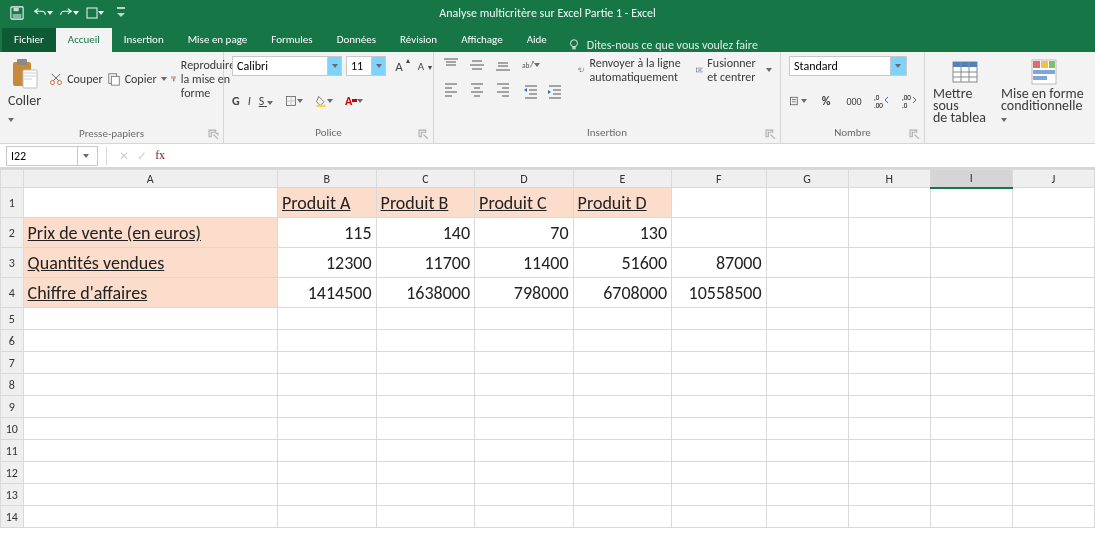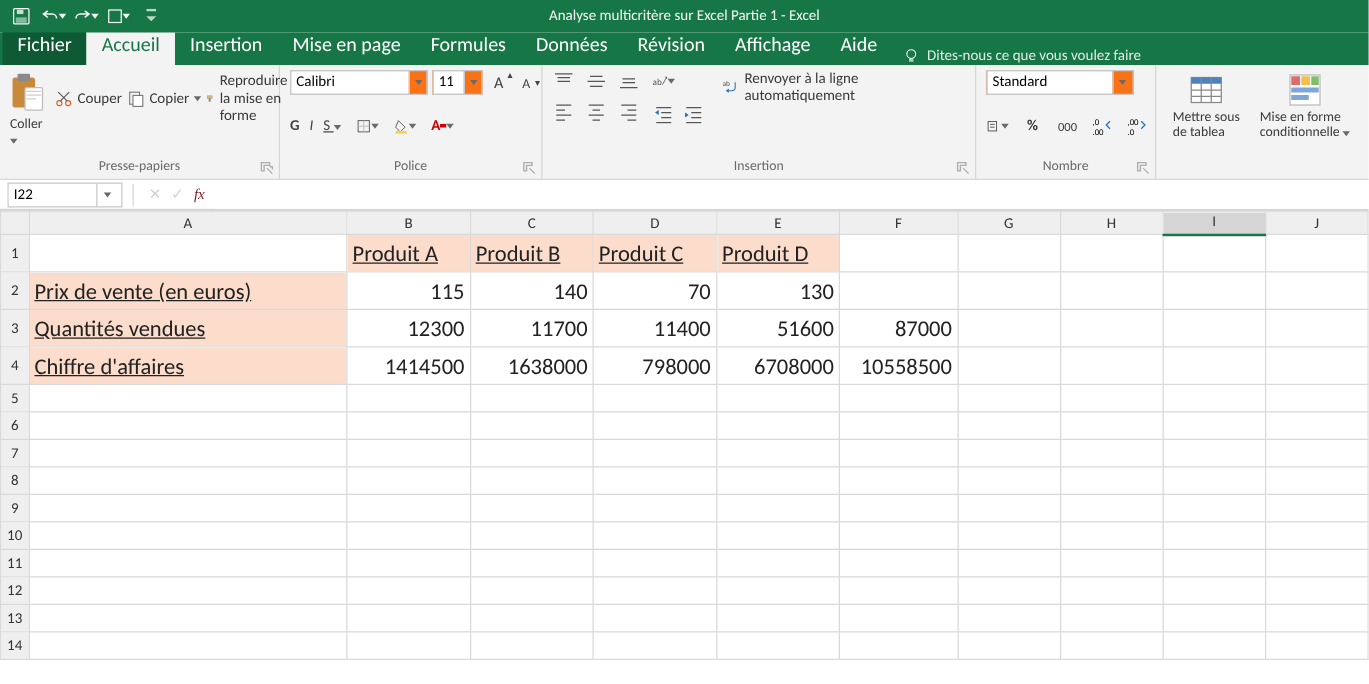--- a/index.html
+++ b/index.html
@@ -6,59 +6,59 @@
   body { width: 1095px; height: 547px; overflow: hidden; background: #fff; font-size: 12px; color: #444; }
 
   
   .title-bar { background: #167646; height: 26px; display: flex; align-items: center; color: #fff; position: relative; }
   .qat { display: flex; align-items: center; gap: 4px; padding: 0 6px; }
   .qat-btn { width: 22px; height: 22px; display:flex; align-items:center; justify-content:center; opacity:.95; }
   .doc-title { position:absolute; left:0; right:0; text-align:center; font-size:12px; opacity:.95; }
 
   
   .tabs-bar { background: #167646; height: 26px; display:flex; align-items:flex-end; color:#fff; padding-left:2px; }
-  .tab { padding: 5px 12px 6px; font-size:16px; color:#fff; cursor:pointer; }
+  .tab { padding: 5px 12px 6px; font-size:11px; color:#fff; cursor:pointer; }
   .tab.file { background:#0e5a34; }
   .tab.active { background:#f3f3f3; color:#167646; }
   .tell-me { display:flex; align-items:center; gap:6px; margin-left:8px; color:#e9f3ed; opacity:.95; }
   .bulb { width:14px; height:14px; }
 
   
   .ribbon { background:#f3f3f3; border-bottom:1px solid #d6d6d6; display:flex; height:92px; }
   .group { border-right:1px solid #d6d6d6; padding:4px 8px 2px; display:flex; flex-direction:column; justify-content:space-between; position:relative; }
   .group-title { text-align:center; font-size:11px; color:#6a6a6a; padding:1px 0 2px; }
   .group-body { flex:1; display:flex; align-items:flex-start; gap:8px; }
   .launcher { position:absolute; bottom:3px; right:4px; width:11px; height:11px; opacity:.55; }
 
   .big-btn { display:flex; flex-direction:column; align-items:center; gap:2px; width:38px; padding-top:2px;}
-  .big-btn .lbl { font-size:11px; color:#3a3a3a; }
+  .big-btn .lbl { font-size:14px; color:#3a3a3a; }
 
   .stack { display:flex; flex-direction:row; gap:4px; }
   .row { display:flex; align-items:center; gap:4px; font-size:12px; color:#3a3a3a;}
   .row .ic { width:14px;height:14px; }
 
-  .combo { display:flex; align-items:center; background:#f97316; border:1px solid #c8c8c8; height:20px; }
+  .combo { display:flex; align-items:center; background:#7dd3fc; border:1px solid #c8c8c8; height:20px; }
   .combo input { border:none; outline:none; font-size:12px; padding:0 4px; height:100%; }
   .combo .dd { width:14px; height:100%; border-left:1px solid #c8c8c8; display:flex;align-items:center;justify-content:center;}
 
   .font-row2 { display:flex; align-items:center; gap:12px; margin-top:8px;}
   .biu { display:flex; gap:8px; align-items:center;}
   .btn16 { width:18px;height:18px; display:flex;align-items:center;justify-content:center;}
 
   .align-grid { display:grid; grid-template-columns:repeat(3,20px); grid-auto-rows:20px; gap:4px 6px; }
 
   .num-combo { width:118px; }
 
   
   .formula-bar { height:24px; border-bottom:1px solid #d6d6d6; display:flex; align-items:center; background:#fff; }
   .name-box { width:92px; height:20px; border:1px solid #c8c8c8; margin:0 4px 0 6px; display:flex; align-items:center;}
   .name-box input { border:none; outline:none; width:70px; font-size:12px; padding:0 4px; }
   .name-box .dd { width:16px; height:100%; border-left:1px solid #c8c8c8; display:flex;align-items:center;justify-content:center;}
   .fx-btns { display:flex; align-items:center; gap:8px; padding:0 8px; color:#8a8a8a;}
-  .fx-label { font-style:italic; font-family:"Cambria Math",serif; color:#7f1d1d;}
+  .fx-label { font-family:"Cambria Math",serif; color:#7f1d1d;}
   .formula-input { flex:1; border:none; outline:none; height:100%; padding:0 6px; font-size:12px;}
   .sep { width:1px; height:18px; background:#d6d6d6; margin:0 4px;}
 
   
   .grid-wrap { border-top:1px solid #d6d6d6; }
   table.sheet { border-collapse:collapse; table-layout:fixed; width:1095px; }
   table.sheet th, table.sheet td { border:1px solid #d9d9d9; overflow:hidden; white-space:nowrap; }
   table.sheet thead th { background:#efefef; font-weight:normal; color:#333; font-size:12px; height:18px; }
   table.sheet thead th.selcol { background:#d5d5d5; border-bottom:2px solid #167646; }
   table.sheet .corner { background:#efefef; width:22px; }
@@ -294,20 +294,29 @@
       </div>
       <div class="stack" style="margin-left:6px;gap:10px">
         <div class="row">
           <svg class="ic" viewBox="0 0 16 16">
               <text x="0" y="7" font-size="7" fill="#555">ab</text>
               <path d="M12 3v5a3 3 0 0 1-3 3H4" fill="none" stroke="#2a6fbb"></path>
               <path d="M6 9l-3 2 3 2z" fill="#2a6fbb"></path>
             </svg>
           <span>Renvoyer à la ligne automatiquement</span>
         </div>
+        <div class="row">
+          <svg class="ic" viewBox="0 0 16 16">
+              <rect x="1" y="4" width="14" height="8" fill="none" stroke="#555"></rect>
+              <path d="M4 8h3M9 8h3" stroke="#2a6fbb"></path>
+              <path d="M6 6l2 2-2 2M10 6l-2 2 2 2" stroke="#2a6fbb" fill="none"></path>
+            </svg>
+          <span>Fusionner et centrer</span> 
+            <span class="caret"></span>
+        </div>
       </div>
     </div>
     <div class="group-title">Insertion</div>
     <svg class="launcher" viewBox="0 0 10 10">
         <path d="M1 1h6v2H3v4H1zM9 9L5 5" stroke="#777" fill="none"></path>
       </svg>
   </div>
 
   <div class="group" style="width:144px">
     <div class="group-body" style="flex-direction:column;align-items:flex-start">

